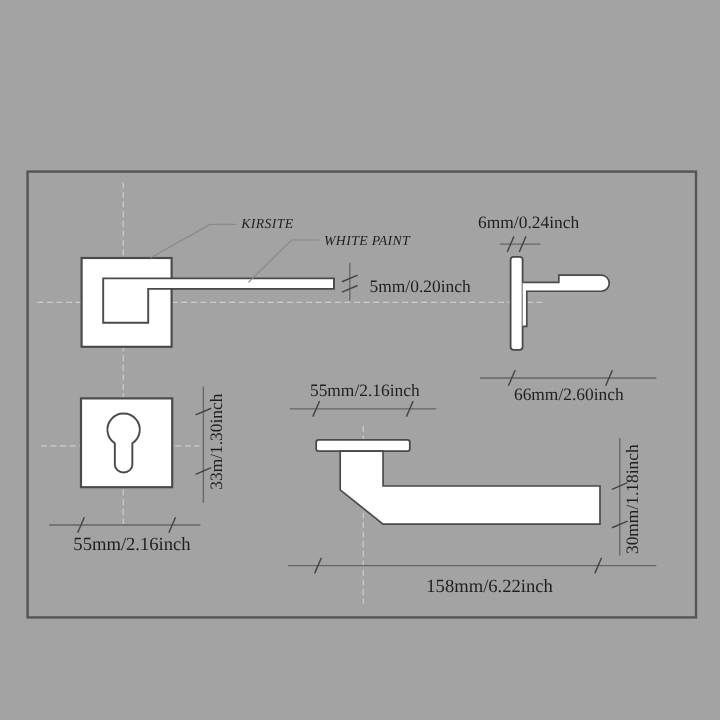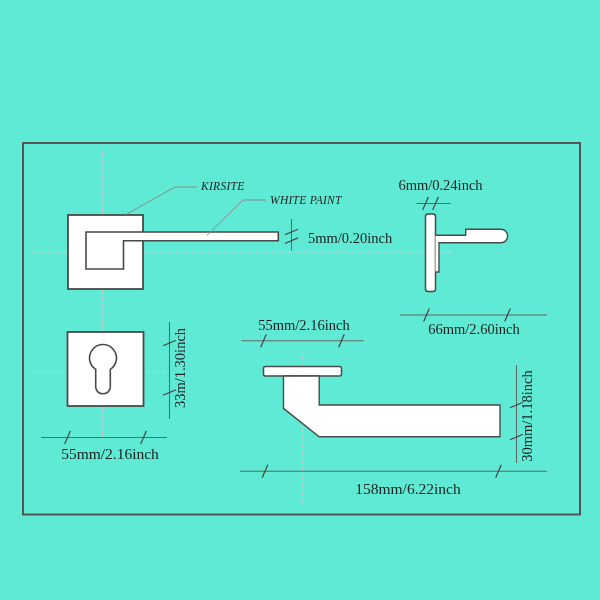--- a/index.html
+++ b/index.html
@@ -1,19 +1,19 @@
 <!DOCTYPE html>
 <html><head>
 <meta charset="utf-8">
 <style>
   html, body { margin: 0; padding: 0; background: #ffffff; }
   .stage {
     position: relative;
     width: 600px; height: 600px;
-    background: #5eead4;
+    background: #a3a3a3;
     font-family: "Liberation Serif", serif;
     overflow: hidden;
   }
   svg text {
     font-family: "Liberation Serif", serif;
     fill: #1f1f1f;
   }
   .dim-text { font-size: 14.5px; }
   .dim-text-lg { font-size: 15.5px; }
   .callout-text { font-size: 11.5px; font-style: italic; letter-spacing: 0.3px; }

